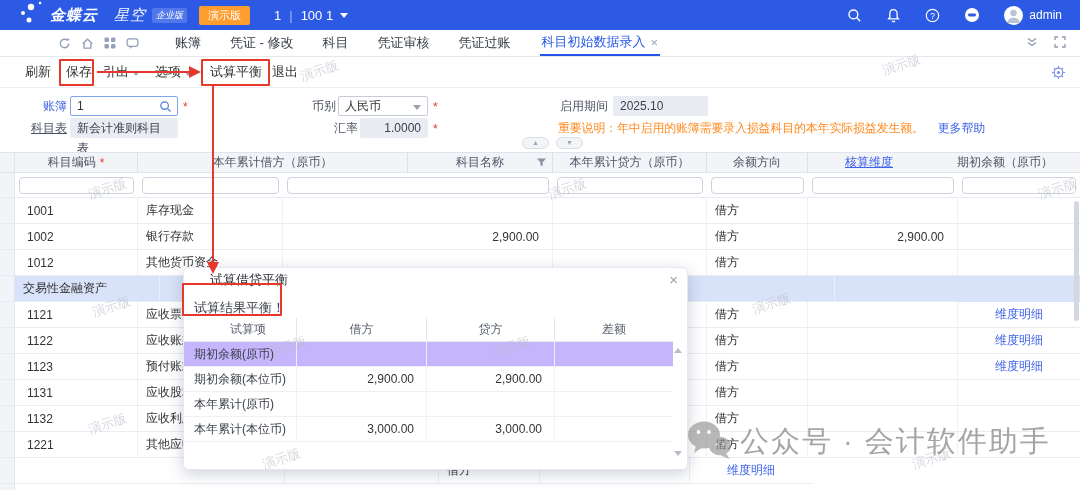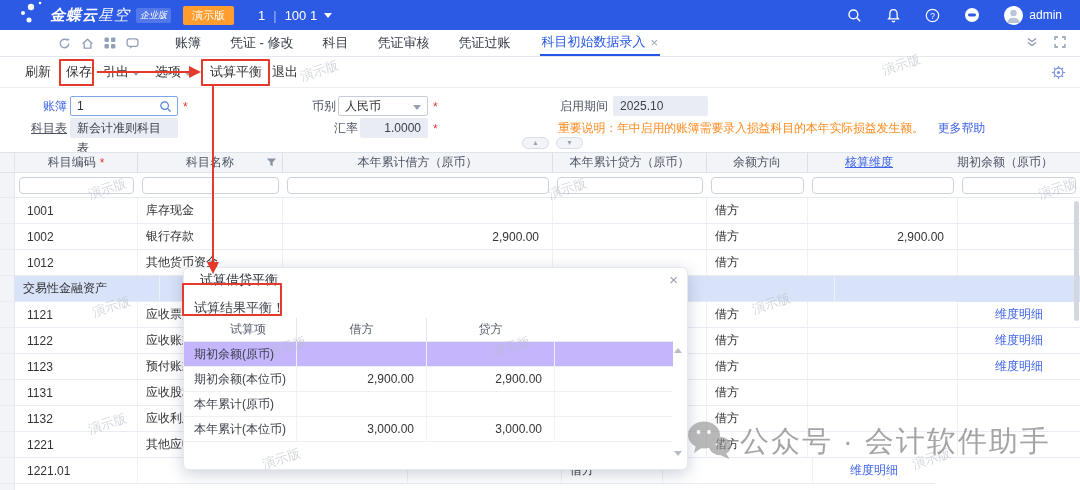--- a/index.html
+++ b/index.html
@@ -5,21 +5,21 @@
   html,body{margin:0;padding:0;background:#fff;}
   .screen{position:relative;width:1080px;height:490px;overflow:hidden;background:#fff;
     font-family:"Liberation Sans","DejaVu Sans",sans-serif;font-size:12px;color:#333;}
   .screen *{box-sizing:border-box;}
 
   
   .topbar{position:absolute;left:0;top:0;width:1080px;height:30px;background:#2c5ae5;
     display:flex;align-items:center;color:#fff;}
   .logo-dots{margin-left:12px;}
   .brand{margin-left:6px;font-size:15px;font-weight:bold;font-style:italic;letter-spacing:1px;}
-  .brand .light{font-weight:normal;opacity:.95;}
+  .brand .light{font-weight:normal;opacity:.95;margin-left:16px;}
   .edition{margin-left:6px;font-size:9px;font-style:italic;background:rgba(255,255,255,.18);
     border-radius:2px;padding:1px 4px;}
   .demo-badge{margin-left:12px;font-size:11px;background:#ff9d2e;border-radius:2px;padding:2px 9px;}
   .org{margin-left:24px;font-size:13px;display:flex;align-items:center;}
   .org .div{opacity:.55;margin:0 8px;}
   .caret{width:0;height:0;border-left:4px solid transparent;border-right:4px solid transparent;
     border-top:5px solid #fff;display:inline-block;margin-left:7px;}
   .top-sp{flex:1;}
   .tico{margin-right:24px;display:flex;align-items:center;cursor:pointer;}
   .avatar{width:19px;height:19px;border-radius:50%;background:#fff;margin-right:6px;
@@ -95,21 +95,21 @@
   .cell.dir{padding-left:8px;}
   .cell.dim{justify-content:center;}
   .link{color:#3e62e8;cursor:pointer;}
   .hd-dim{color:#3e62e8;text-decoration:underline;cursor:pointer;}
   .funnel{position:absolute;right:5px;top:4px;cursor:pointer;}
   .vscroll{position:absolute;right:1px;top:48px;width:5px;height:120px;background:#d3d7df;border-radius:3px;}
 
   
   .dialog{position:absolute;left:183px;top:267px;width:505px;height:203px;background:#fff;
     border:1px solid #e6e9f0;border-radius:6px;box-shadow:0 4px 16px rgba(30,45,90,.22);z-index:50;}
-  .dlg-title{position:absolute;left:0;top:0;right:0;height:24px;line-height:24px;padding-left:16px;
+  .dlg-title{position:absolute;left:0;top:0;right:0;height:24px;line-height:24px;padding-left:26px;
     font-size:13px;color:#2b2f38;}
   .dlg-close{position:absolute;right:9px;top:0;height:24px;line-height:24px;font-size:15px;
     color:#98a0ac;cursor:pointer;}
   .dlg-msg{position:absolute;left:0;top:26px;height:28px;line-height:28px;padding-left:10px;
     font-size:13px;color:#3a3f47;}
   .dlg-head{position:absolute;left:0;top:50px;width:489px;height:24px;display:flex;border-bottom:1px solid #e6e9f0;}
   .dlg-head .dcell{display:flex;align-items:center;justify-content:center;color:#565d6b;border-left:1px solid #e3e7ee;}
   .dlg-head .dcell:first-child{border-left:none;}
   .dlg-rows{position:absolute;left:0;top:74px;width:489px;}
   .drow{display:flex;height:25px;border-bottom:1px solid #edf0f5;background:#fff;}
@@ -312,31 +312,31 @@
     <span class="pill" style="left:556px;">▾</span>
   </div>
 
   <div class="grid">
     <div class="ghead">
       <div class="cell gutter"></div>
       <div class="cell cw1">
           <span>科目编码</span>
           <span class="req">*</span>
         </div>
+      <div class="cell cw3">
+          <span>本年累计借方（原币）</span>
+        </div>
       <div class="cell cw2">
           <span>科目名称</span>
         <span class="funnel">
           <svg width="11" height="11" viewBox="0 0 12 12">
               <path d="M1 1.5h10L7.3 5.8v4.4L4.7 8.7V5.8z" fill="#8b93a3"></path>
             </svg>
         </span>
       </div>
-      <div class="cell cw3">
-          <span>本年累计借方（原币）</span>
-        </div>
       <div class="cell cw4">
           <span>本年累计贷方（原币）</span>
         </div>
       <div class="cell cw5">
           <span>余额方向</span>
         </div>
       <div class="cell cw7">
           <span class="hd-dim">核算维度</span>
         </div>
       <div class="cell cw6">
@@ -468,21 +468,20 @@
           <div class="cell cw1 code">1221</div>
           <div class="cell cw2 name">其他应收款</div>
           <div class="cell cw3 num"></div>
           <div class="cell cw4 num"></div>
           <div class="cell cw5 dir">借方</div>
           <div class="cell cw6 num"></div>
           <div class="cell cw7 dim"></div>
         </div>
         <div class="grow">
           <div class="cell gutter"></div>
-          <div class="cell cw1 code">1221.01</div>
           <div class="cell cw3 num"></div>
           <div class="cell cw4 num"></div>
           <div class="cell cw5 dir">借方</div>
           <div class="cell cw6 num"></div>
           <div class="cell cw7 dim">
             <span class="link">维度明细</span>
           </div>
         </div>
         <div class="grow">
           <div class="cell gutter"></div>
@@ -492,20 +491,21 @@
   </div>
 
   <div class="dialog">
     <div class="dlg-title">试算借贷平衡</div>
     <span class="dlg-close">×</span>
     <div class="dlg-msg">试算结果平衡！</div>
     <div class="dlg-head">
       <div class="dcell dc1" style="justify-content:center;padding-left:16px;">试算项</div>
       <div class="dcell dc2" style="justify-content:center;">借方</div>
       <div class="dcell dc3" style="justify-content:center;">贷方</div>
+      <div class="dcell dc4" style="justify-content:center;">差额</div>
     </div>
     <div class="dlg-rows" id="dlg-rows">
         <div class="drow hl">
           <div class="dcell dc1">期初余额(原币)</div>
           <div class="dcell dc2 num"></div>
           <div class="dcell dc3 num"></div>
           <div class="dcell dc4 num"></div>
         </div>
         <div class="drow">
           <div class="dcell dc1">期初余额(本位币)</div>

